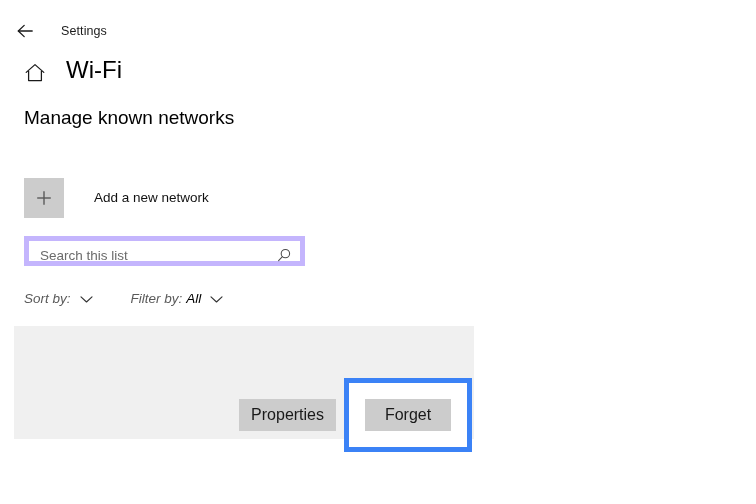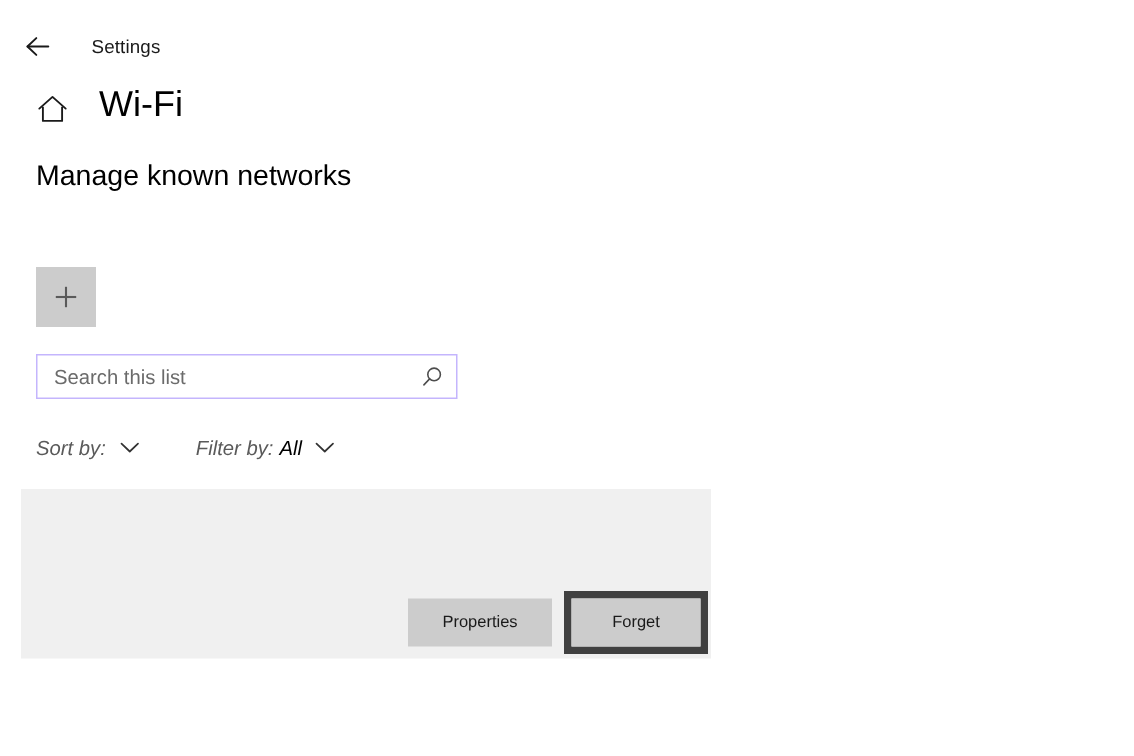--- a/index.html
+++ b/index.html
@@ -104,21 +104,21 @@
     line-height: 18px;
     color: #111111;
     white-space: nowrap;
   }
 
   
   #search-box {
     position: absolute;
     left: 24px; top: 236px;
     width: 281px; height: 30px;
-    border: 1px solid #c4b5fd;
+    border: 5px solid #c4b5fd;
     background: #ffffff;
     box-sizing: border-box;
   }
   #search-input {
     position: absolute;
     left: 0; top: 0;
     width: 248px; height: 28px;
     border: none;
     outline: none;
     background: transparent;
@@ -229,30 +229,30 @@
     display: flex;
     align-items: center;
   }
   .action-button {
     background: #cccccc;
     border: none;
     height: 32px;
     min-width: 96px;
     padding: 0 12px;
     font-family: "Liberation Sans", sans-serif;
-    font-size: 11px;
+    font-size: 16px;
     color: #1a1a1a;
     cursor: default;
     box-sizing: border-box;
   }
   #forget-button-wrap {
     margin-left: 8px;
-    border: 5px solid #404040;
+    border: 5px solid #3b82f6;
     background: #ffffff;
-    padding: 0;
+    padding: 16px;
     box-sizing: border-box;
     display: flex;
     align-items: center;
     justify-content: center;
   }
   #forget-button-wrap .action-button {
     min-width: 86px;
   }
 </style>
 </head>
@@ -282,20 +282,21 @@
 
 <div id="section-heading">Manage known networks</div>
 
 <div id="add-network-row">
   <div id="add-network-icon">
     <svg width="20" height="20" viewBox="0 0 20 20" aria-hidden="true">
       <line x1="10" y1="3.2" x2="10" y2="16.8" stroke="#5a5a5a" stroke-width="1.4"></line>
       <line x1="3.2" y1="10" x2="16.8" y2="10" stroke="#5a5a5a" stroke-width="1.4"></line>
     </svg>
   </div>
+  <div id="add-network-label">Add a new network</div>
 </div>
 
 <div id="search-box">
   <input id="search-input" type="text" value="" placeholder="Search this list" style="">
   <div id="search-icon-button">
     <svg width="17" height="17" viewBox="0 0 17 17" aria-hidden="true">
       <circle cx="9.4" cy="6.6" r="4.2" fill="none" stroke="#4d4d4d" stroke-width="1.05"></circle>
       <line x1="6.4" y1="9.6" x2="2.6" y2="13.6" stroke="#4d4d4d" stroke-width="1.05" stroke-linecap="round"></line>
     </svg>
   </div>

